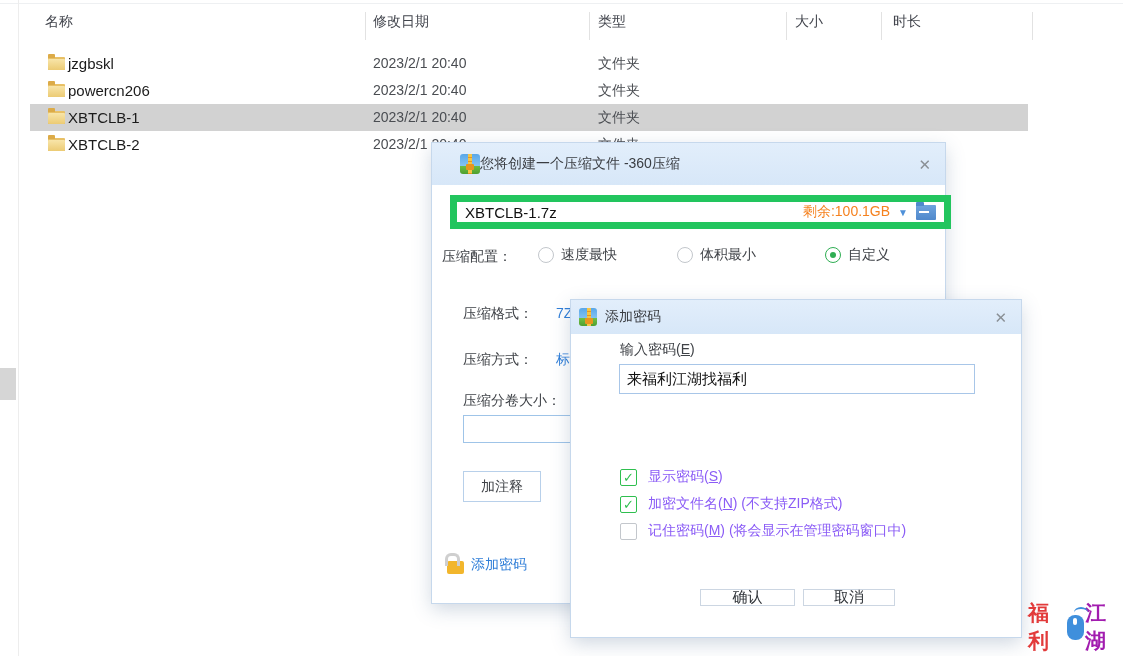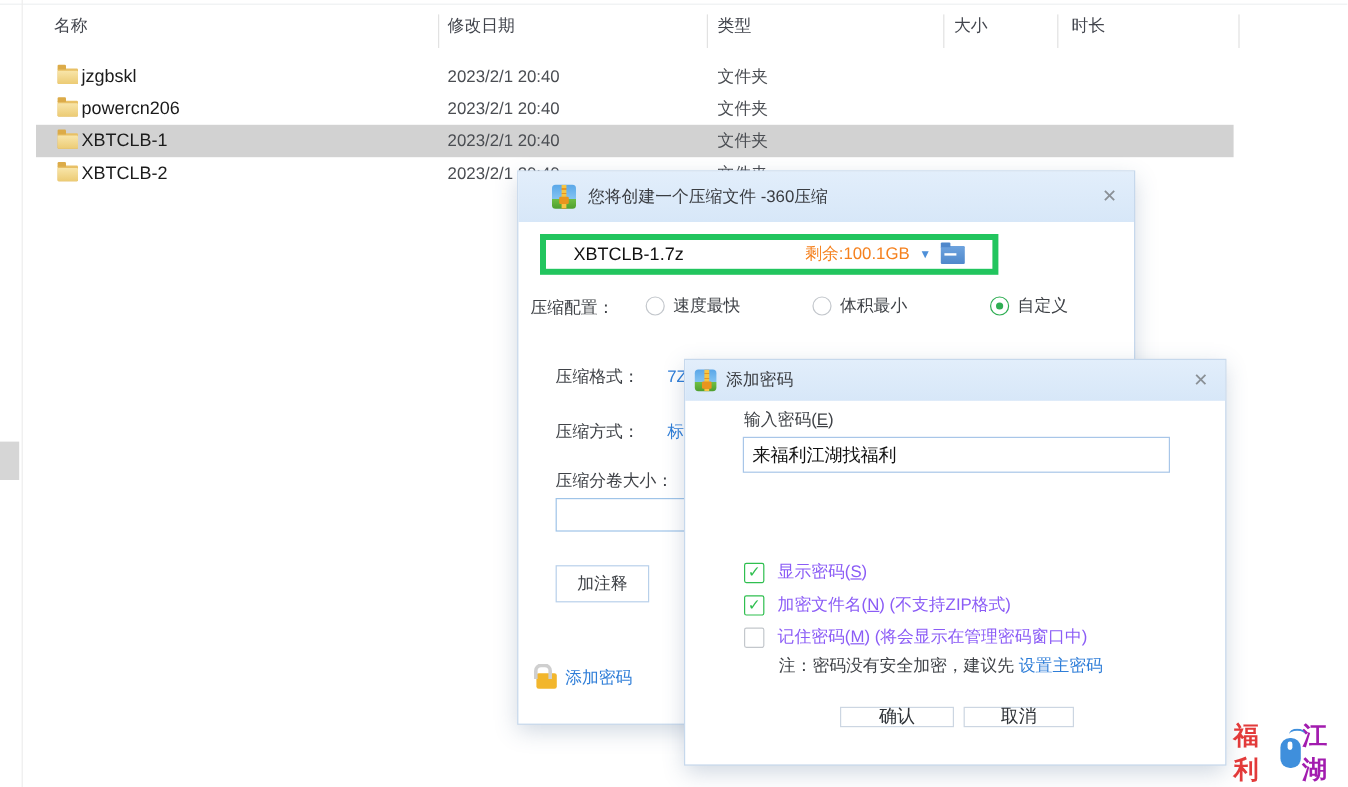--- a/index.html
+++ b/index.html
@@ -36,23 +36,23 @@
   .zipicon { position:relative; width:20px; height:20px; border-radius:3px; overflow:hidden;
              background:linear-gradient(180deg,#5aa7e8 0%,#82c3f2 58%,#6fbf44 58%,#4f9f2f 100%); flex:none; }
   .zipicon::before { content:""; position:absolute; left:8px; top:0; width:4px; height:100%;
              background:repeating-linear-gradient(180deg,#f6c544 0 3px,#e8951f 3px 4px); }
   .zipicon::after { content:""; position:absolute; left:6px; top:10px; width:8px; height:6px;
              background:#e8951f; border-radius:1px; }
   .link { color:#2f7ed8; }
 
   
   #dlg1 { left:432px; top:143px; width:513px; height:460px; z-index:10; }
-  #dlg1 .titlebar { height:42px; padding-left:28px; gap:10px; }
-  #dlg1 .fname-box { position:absolute; left:18px; top:52px; width:382px; height:34px;
-        border:5px solid #22c55e; display:flex; align-items:center; padding:0 23px; gap:8px; background:#fff; }
+  #dlg1 .titlebar { height:42px; padding-left:28px; }
+  #dlg1 .fname-box { position:absolute; left:18px; top:52px; width:501px; height:34px;
+        border:7px solid #22c55e; display:flex; align-items:center; padding:0 8px; gap:8px; background:#fff; }
   #dlg1 .fname-text { flex:1; font-size:15px; color:#111; }
   #dlg1 .remaining { font-size:14px; color:#f5811e; }
   #dlg1 .dd { font-size:10px; color:#4e90d9; }
   .bluefolder { position:relative; width:20px; height:15px;
         background:linear-gradient(180deg,#6ea3de,#4f88cb); border-radius:1px; flex:none; }
   .bluefolder::before { content:""; position:absolute; top:-3px; left:0; width:8px; height:4px;
         background:#4f88cb; border-radius:1px 1px 0 0; }
   .bluefolder::after { content:""; position:absolute; left:3px; top:6px; width:10px; height:2px; background:#fff; }
   .cfg-label { position:absolute; left:10px; top:105px; font-size:14px; color:#3f4247; }
   .radio-group { position:absolute; top:103px; display:flex; align-items:center; gap:7px; }
@@ -217,21 +217,20 @@
     </div>
     <div class="cb-row" style="top:195px">
       <span class="cb-box on">✓</span>
       <span class="cb-label"><span>加密文件名(</span><span class="u">N</span><span>) (不支持ZIP格式)</span></span>
     </div>
     <div class="cb-row" style="top:222px">
       <span class="cb-box"></span>
       <span class="cb-label"><span>记住密码(</span><span class="u">M</span><span>) (将会显示在管理密码窗口中)</span></span>
     </div>
 
-    <div class="note"><span>注：密码没有安全加密，建议先</span><span class="link" style="margin-left:4px">设置主密码</span></div>
 
     <div id="btn-confirm" class="dlg-btn">确认</div>
     <div id="btn-cancel" class="dlg-btn">取消</div>
   </div>
 
   <div id="watermark">
     <div class="wm-row">
       <span class="wm-left">福利</span>
       <span class="mouse-ic"></span>
       <span class="wm-right">江湖</span>

